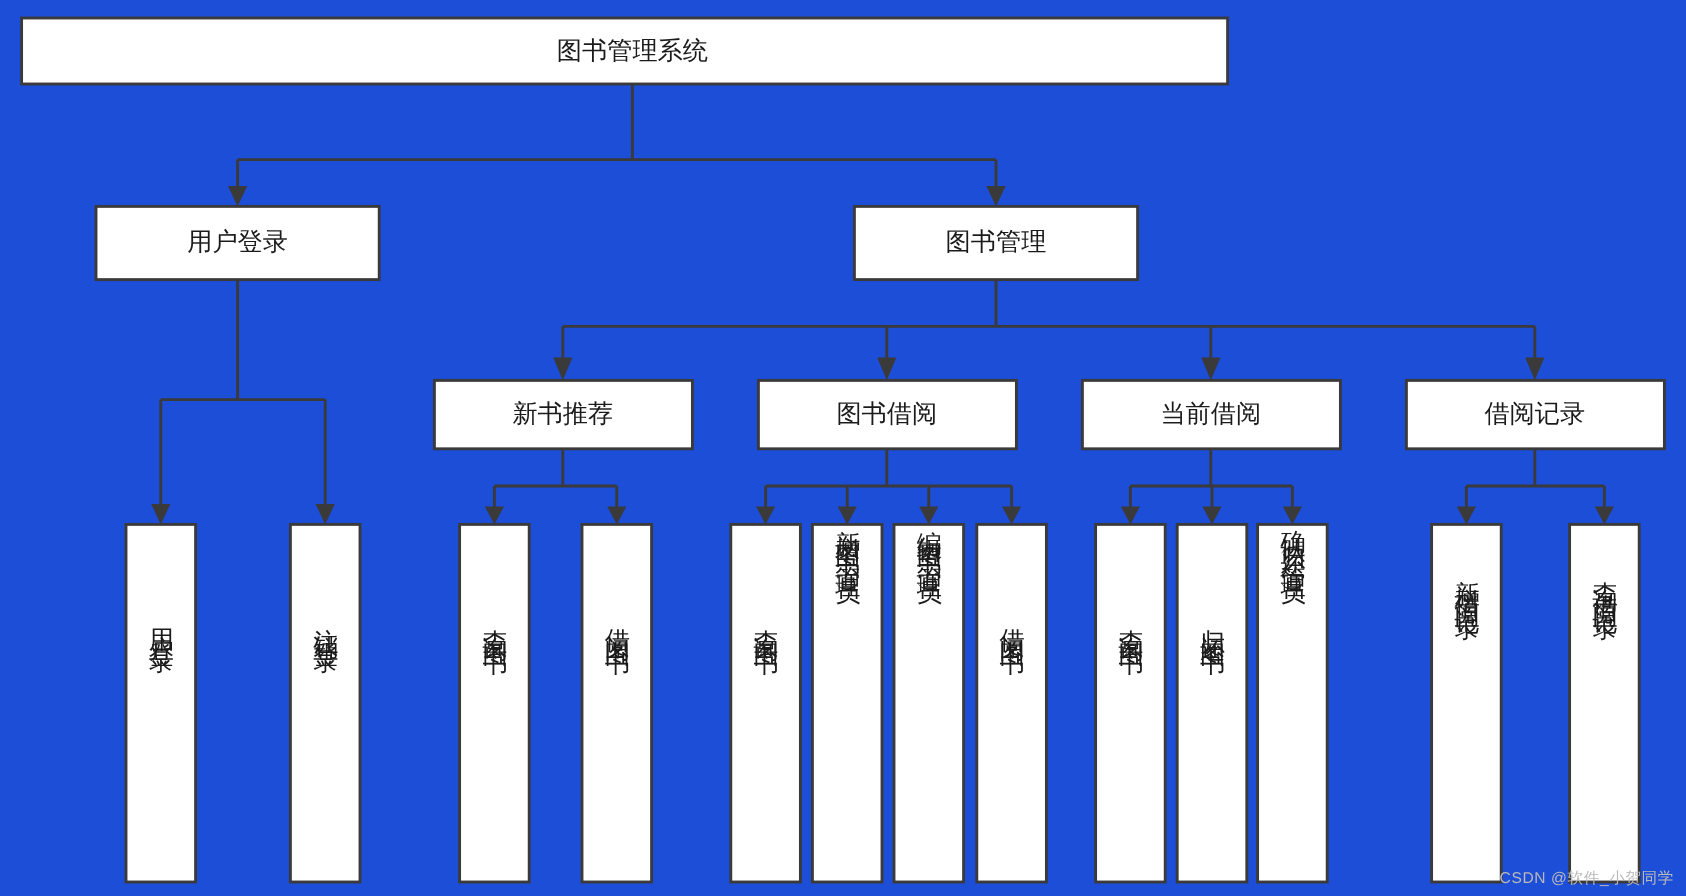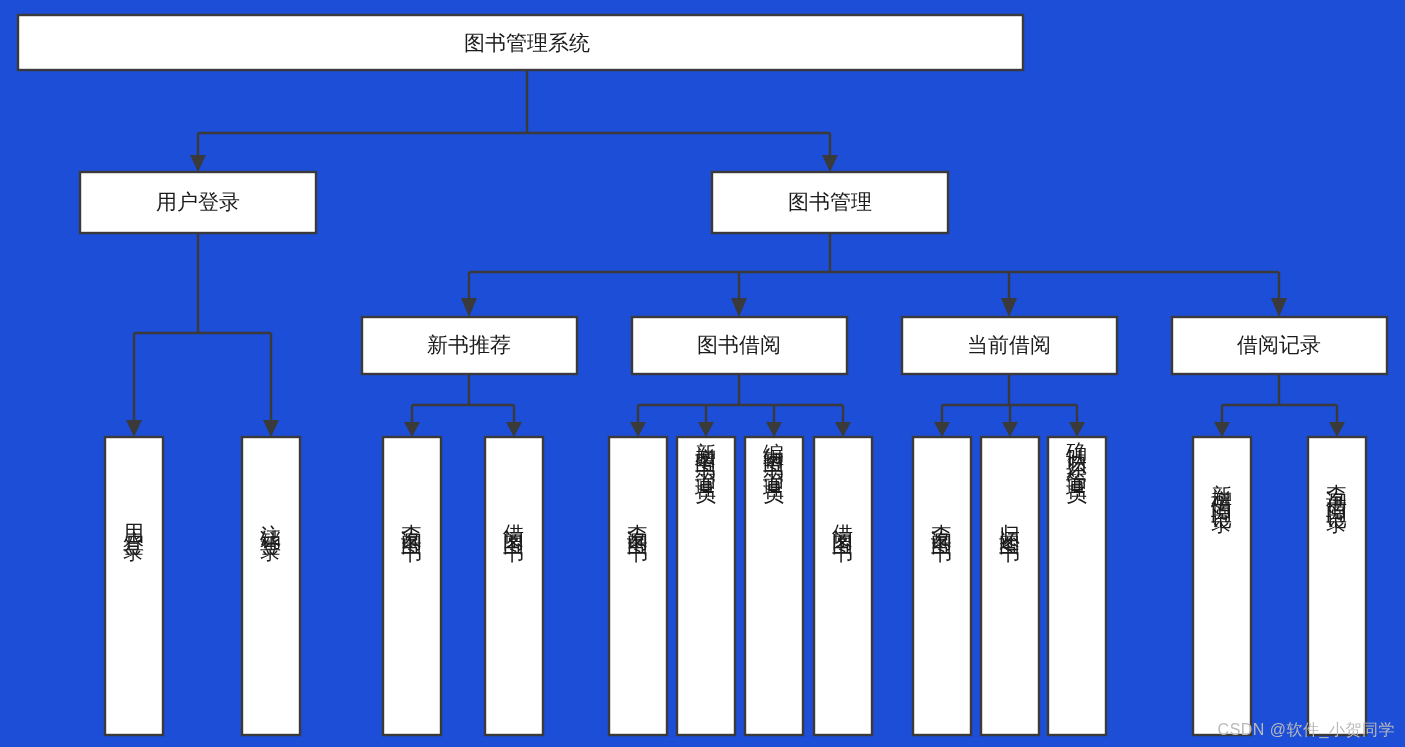--- a/index.html
+++ b/index.html
@@ -54,21 +54,21 @@
     font-size: 21px;
     fill: #1b1b1b;
     text-anchor: middle;
     white-space: pre;
   }
   .watermark {
     position: absolute;
     right: 10px;
     bottom: 6px;
     font-family: "Liberation Sans", "DejaVu Sans", sans-serif;
-    font-size: 16px;
+    font-size: 13px;
     color: #b9b9b9;
     letter-spacing: 0.5px;
     user-select: none;
     white-space: nowrap;
   }
 </style>
 </head>
 <body>
 
 <div id="diagram-root">

